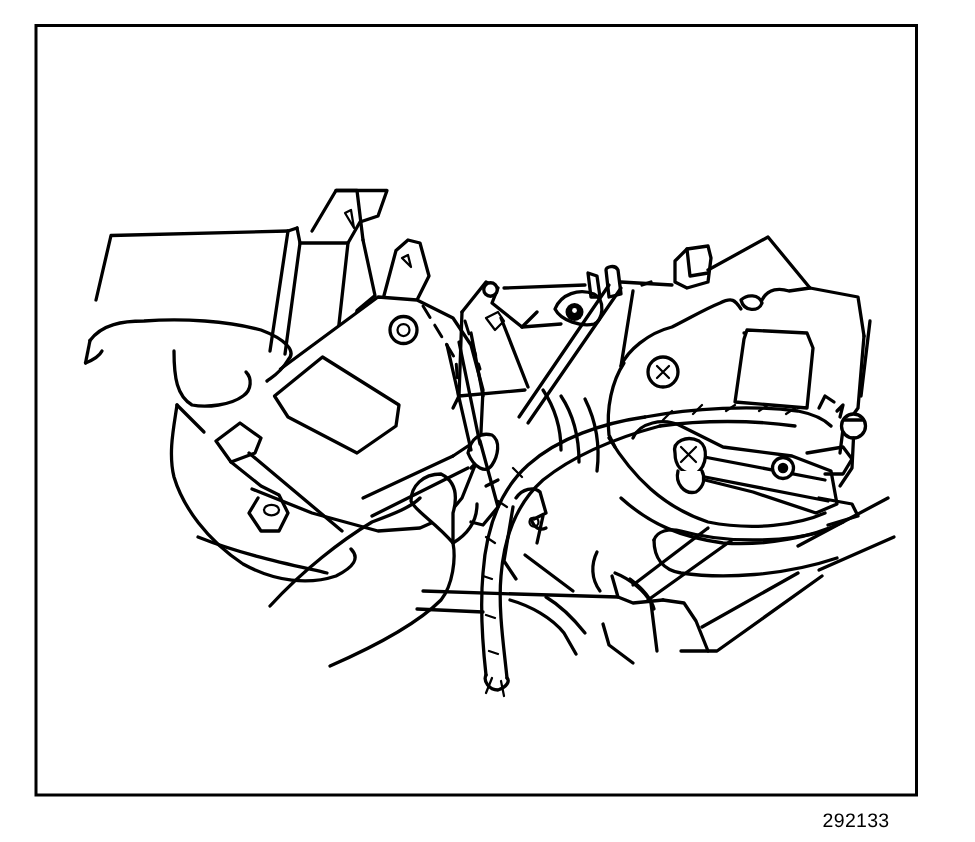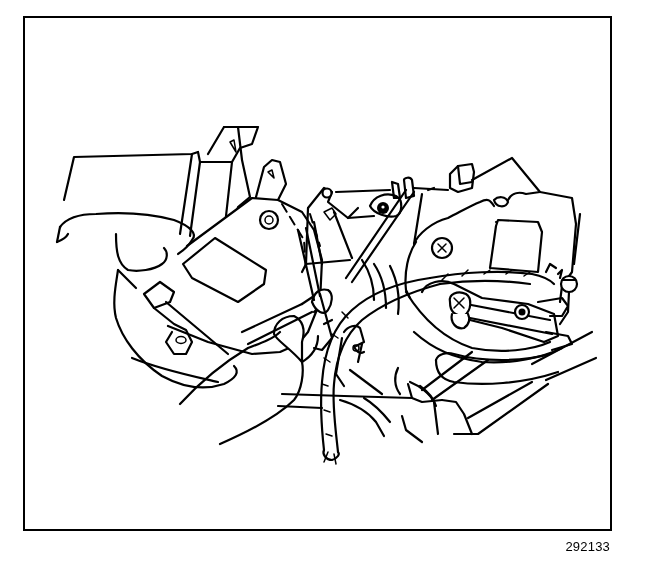--- a/index.html
+++ b/index.html
@@ -27,21 +27,21 @@
     }
     .figure-frame svg {
       position: absolute;
       left: -23px;
       top: -16px;
       width: 650px;
       height: 561px;
     }
     .figure-number {
       position: absolute;
-      right: 40px;
+      right: 57px;
       top: 539px;
       font-size: 13px;
       color: #000;
       letter-spacing: 0.2px;
     }
     svg .ln { fill: none; stroke: #000; stroke-width: 2.2; stroke-linecap: round; stroke-linejoin: round; }
     svg .ln-thin { fill: none; stroke: #000; stroke-width: 1.5; stroke-linecap: round; stroke-linejoin: round; }
     svg .ln-dash { fill: none; stroke: #000; stroke-width: 2; stroke-dasharray: 9 6; stroke-linecap: round; }
     svg .fill-w { fill: #fff; }
     svg .fill-b { fill: #000; }

